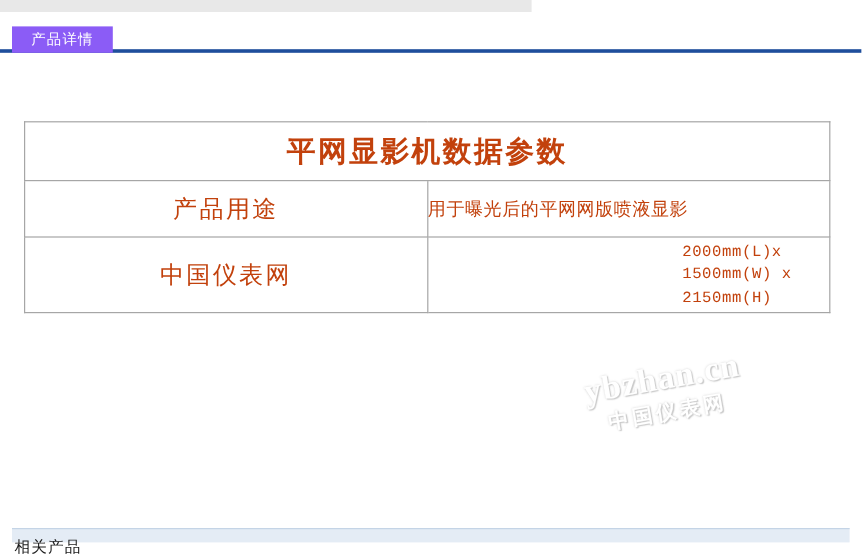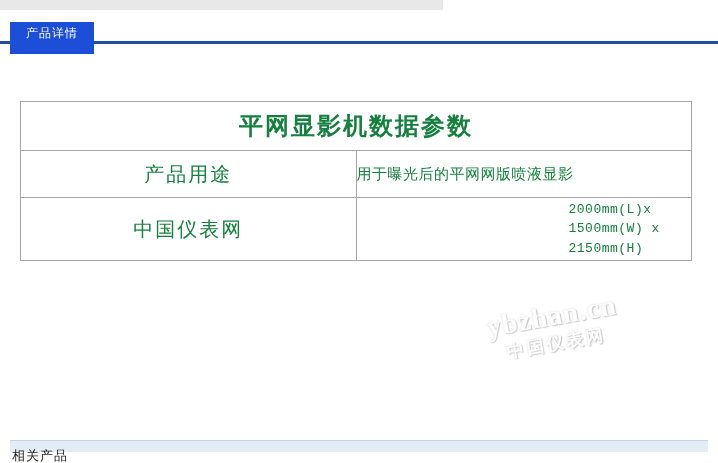--- a/index.html
+++ b/index.html
@@ -29,40 +29,40 @@
     width: 718px;
     height: 22px;
     border-bottom: 3px solid #1f4e9c;
     box-sizing: border-box;
   }
   .tab {
     position: absolute;
     left: 10px;
     top: 0;
     width: 84px;
-    height: 32px;
-    background: #1d4ed8;
+    height: 22px;
+    background: #8b5cf6;
     color: #ffffff;
     font-size: 12px;
     line-height: 22px;
     text-align: center;
     letter-spacing: 1px;
   }
   .spec-table {
     position: absolute;
     left: 20px;
     top: 101px;
     width: 672px;
     border-collapse: collapse;
     table-layout: fixed;
   }
   .spec-table td {
     border: 1px solid #a6a6a6;
     padding: 0;
-    color: #15803d;
+    color: #c2410c;
   }
   .title-cell {
     height: 48px;
     text-align: center;
     font-size: 24px;
     font-weight: bold;
     font-family: "Liberation Serif", serif;
     letter-spacing: 2px;
   }
   .label-cell {

